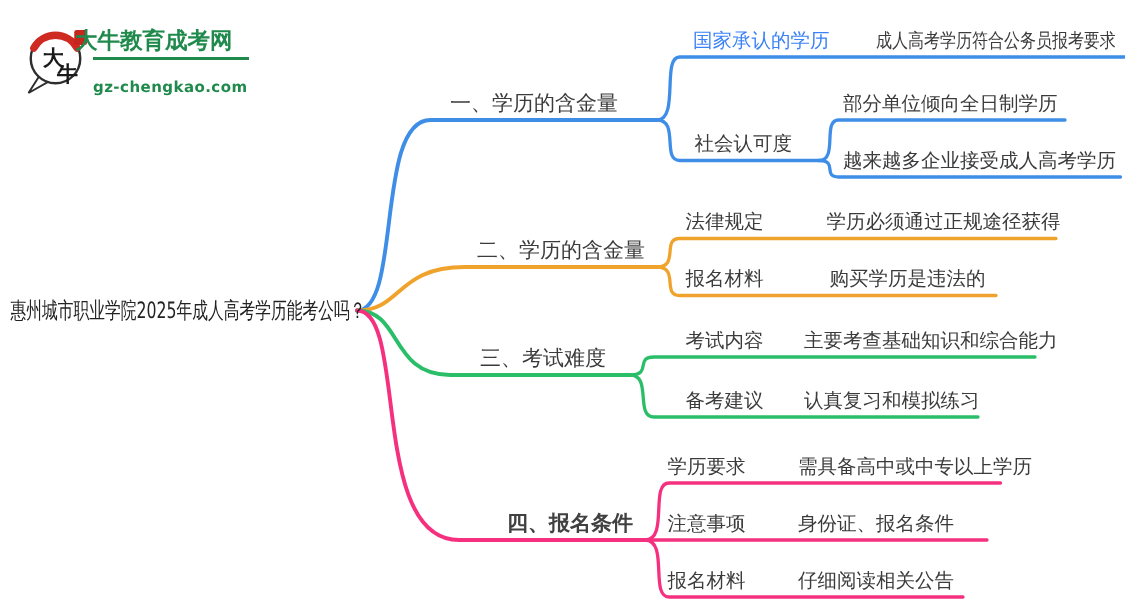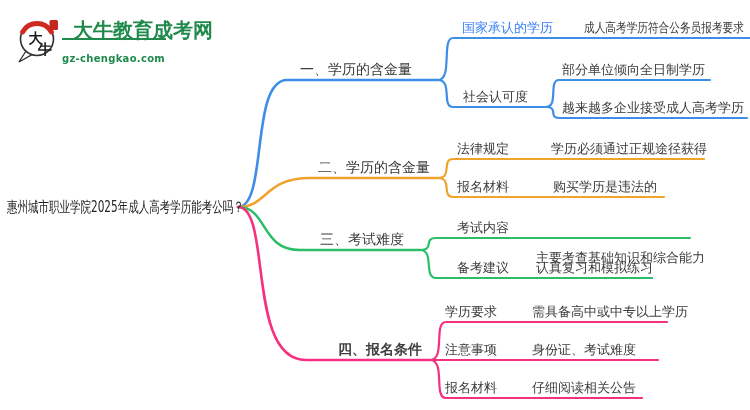--- a/index.html
+++ b/index.html
@@ -14,21 +14,21 @@
   }
   .lvl1{font-size:14px;color:#383838;}
   .root-label{
     position:absolute;left:7px;top:200px;white-space:nowrap;line-height:1;
     font-size:15px;color:#222;transform:scaleX(0.70);transform-origin:left center;
   }
   .squeeze{transform:scaleX(0.82);transform-origin:left center;}
   .logo{position:absolute;left:8px;top:8px;width:190px;height:60px;}
   .logo-icon{position:absolute;left:0;top:0;}
   .brand-title{
-    position:absolute;left:65px;top:12px;font-size:20px;font-weight:bold;
+    position:absolute;left:42px;top:12px;font-size:15px;font-weight:bold;
     white-space:nowrap;line-height:1;
   }
   .brand-rule{position:absolute;left:54px;top:30px;width:104px;height:2px;}
   .brand-url{
     position:absolute;left:54px;top:46px;font-size:10px;font-weight:bold;
     letter-spacing:0.3px;white-space:nowrap;line-height:1;
   }
   path.spine{fill:none;stroke-width:2.6px;stroke-linecap:round;}
   path.limb{fill:none;stroke-width:2.2px;stroke-linecap:round;}
 </style>
@@ -83,25 +83,25 @@
   <div class="node" style="left: 562px; top: 63px; color: rgb(59, 59, 59);">部分单位倾向全日制学历</div>
 
   <div class="node lvl1" style="left: 318px; top: 160px; color: rgb(59, 59, 59);">二、学历的含金量</div>
   <div class="node" style="left: 457px; top: 142px; color: rgb(59, 59, 59);">法律规定</div>
   <div class="node" style="left: 551px; top: 142px; color: rgb(59, 59, 59);">学历必须通过正规途径获得</div>
   <div class="node" style="left: 457px; top: 180px; color: rgb(59, 59, 59);">报名材料</div>
   <div class="node" style="left: 553px; top: 180px; color: rgb(59, 59, 59);">购买学历是违法的</div>
 
   <div class="node lvl1" style="left: 320px; top: 232px; color: rgb(59, 59, 59);">三、考试难度</div>
   <div class="node" style="left: 457px; top: 221px; color: rgb(59, 59, 59);">考试内容</div>
-  <div class="node" style="left: 536px; top: 221px; color: rgb(59, 59, 59); margin-top: 30px;">主要考查基础知识和综合能力</div>
+  <div class="node" style="left: 536px; top: 221px; color: rgb(59, 59, 59);">主要考查基础知识和综合能力</div>
   <div class="node" style="left: 457px; top: 261px; color: rgb(59, 59, 59);">备考建议</div>
   <div class="node" style="left: 536px; top: 261px; color: rgb(59, 59, 59);">认真复习和模拟练习</div>
 
   <div class="node lvl1" style="left: 338px; top: 342px; color: #404040; font-weight: bold;">四、报名条件</div>
   <div class="node" style="left: 445px; top: 305px; color: rgb(59, 59, 59);">学历要求</div>
   <div class="node" style="left: 532px; top: 305px; color: rgb(59, 59, 59);">需具备高中或中专以上学历</div>
   <div class="node" style="left: 445px; top: 343px; color: rgb(59, 59, 59);">注意事项</div>
-  <div class="node" style="left: 532px; top: 343px; color: rgb(59, 59, 59);">身份证、考试难度</div>
+  <div class="node" style="left: 532px; top: 343px; color: rgb(59, 59, 59);">身份证、报名条件</div>
   <div class="node" style="left: 445px; top: 381px; color: rgb(59, 59, 59);">报名材料</div>
   <div class="node" style="left: 532px; top: 381px; color: rgb(59, 59, 59);">仔细阅读相关公告</div>
 
 </div>
 
 </body></html>

